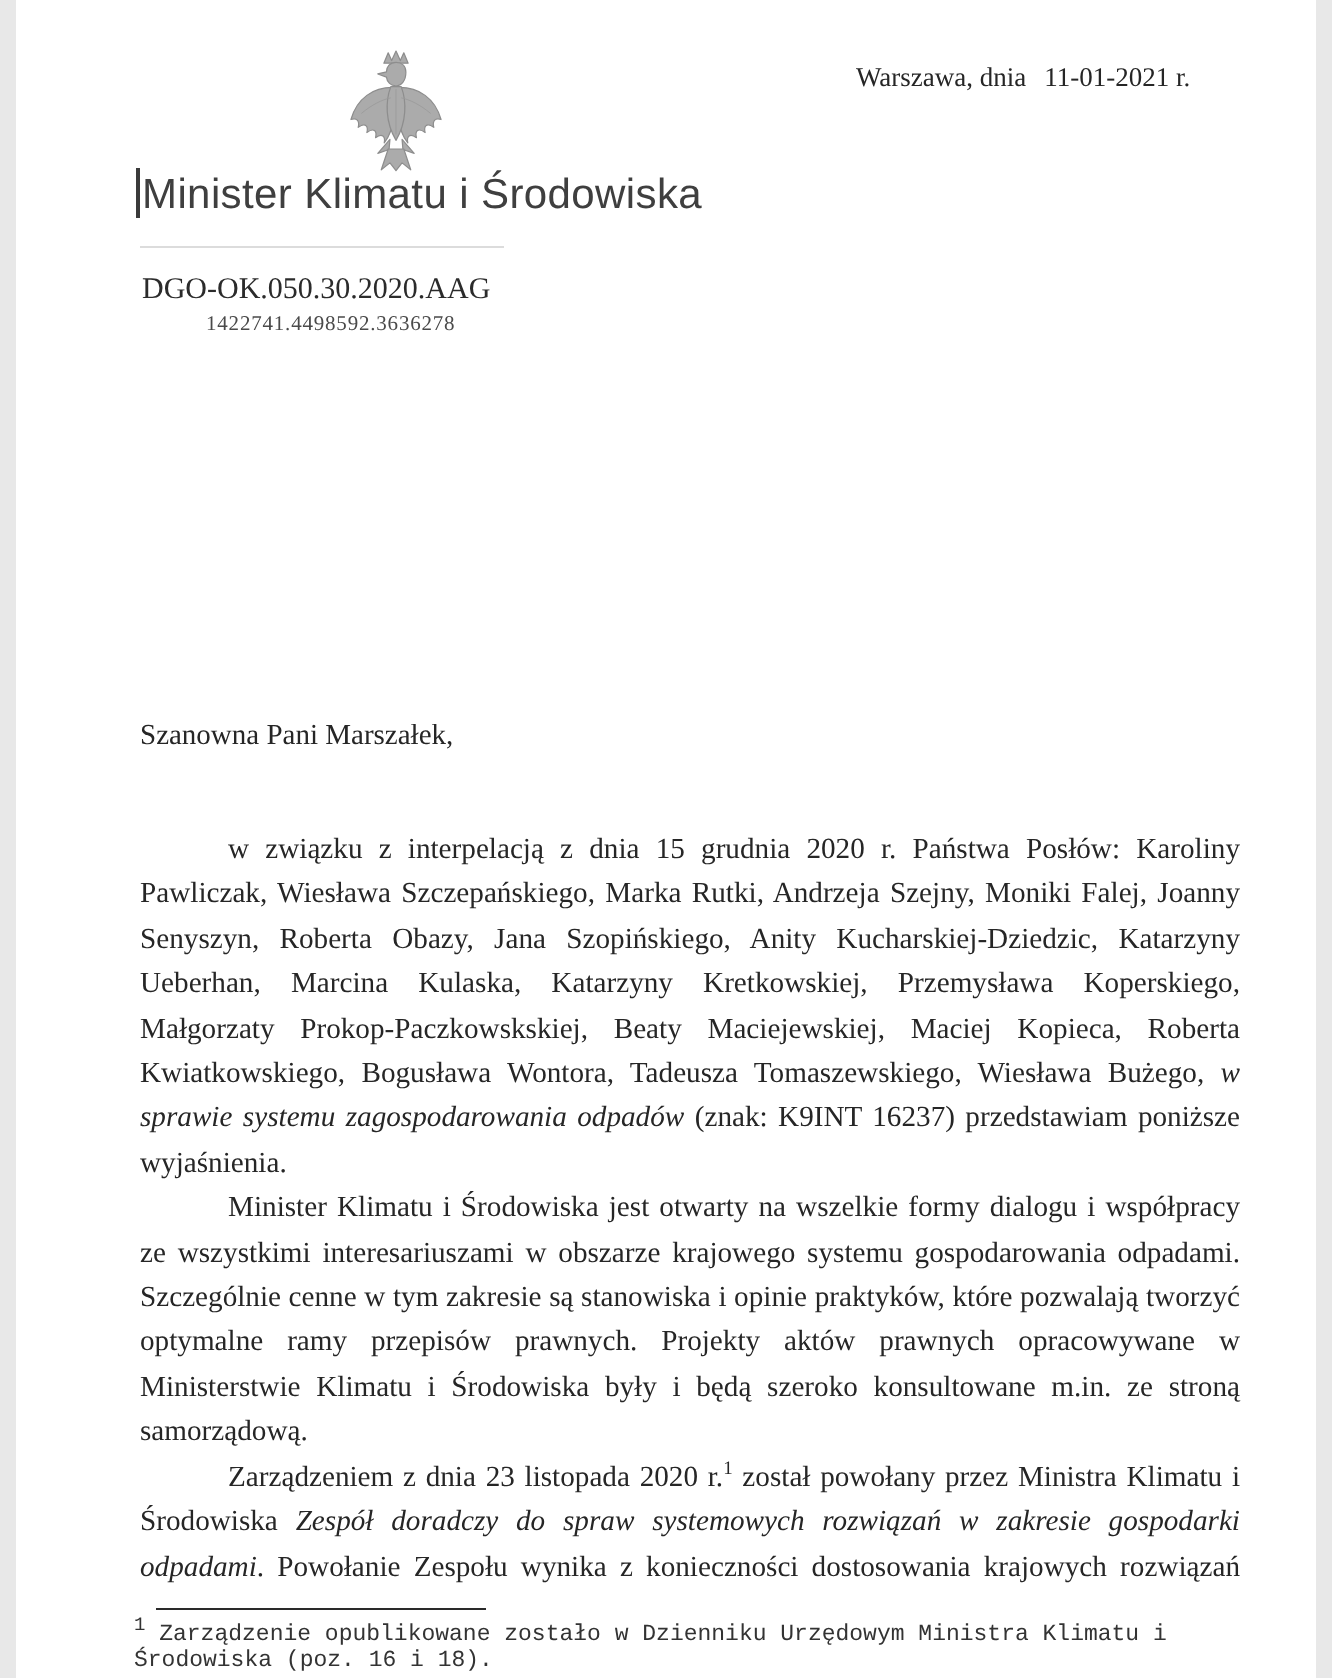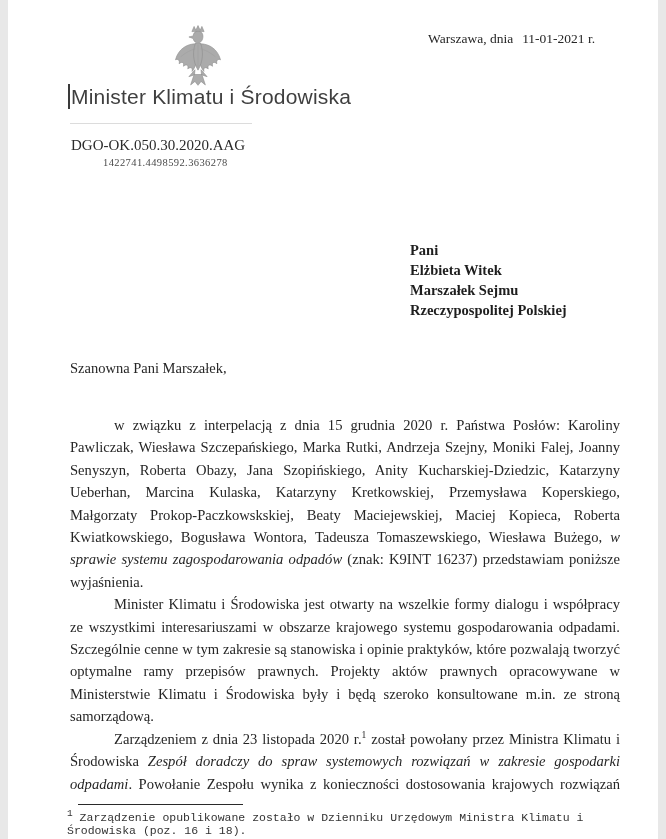--- a/index.html
+++ b/index.html
@@ -66,26 +66,20 @@
   </div>
 
   <div class="sender-title-row">
     <span class="cursor-bar"></span><span class="sender-title">Minister Klimatu i Środowiska</span>
   </div>
   <div class="title-underline"></div>
 
   <div class="ref-number">DGO-OK.050.30.2020.AAG</div>
   <div class="doc-id">1422741.4498592.3636278</div>
 
-  <div class="addressee">
-    <div>Pani</div>
-    <div>Elżbieta Witek</div>
-    <div>Marszałek Sejmu</div>
-    <div>Rzeczypospolitej Polskiej</div>
-  </div>
 
   <div class="salutation">Szanowna Pani Marszałek,</div>
 
   <div class="letter-body">
     <p><span>w związku z interpelacją z dnia 15 grudnia 2020 r. Państwa Posłów: Karoliny Pawliczak, Wiesława Szczepańskiego, Marka Rutki, Andrzeja Szejny, Moniki Falej, Joanny Senyszyn, Roberta Obazy, Jana Szopińskiego, Anity Kucharskiej-Dziedzic, Katarzyny Ueberhan, Marcina Kulaska, Katarzyny Kretkowskiej, Przemysława Koperskiego, Małgorzaty Prokop-Paczkowskskiej, Beaty Maciejewskiej, Maciej Kopieca, Roberta Kwiatkowskiego, Bogusława Wontora, Tadeusza Tomaszewskiego, Wiesława Bużego, </span><span class="it">w sprawie systemu zagospodarowania odpadów</span><span> (znak: K9INT 16237) przedstawiam poniższe wyjaśnienia.</span></p>
     <p><span>Minister Klimatu i Środowiska jest otwarty na wszelkie formy dialogu i współpracy ze wszystkimi interesariuszami w obszarze krajowego systemu gospodarowania odpadami. Szczególnie cenne w tym zakresie są stanowiska i opinie praktyków, które pozwalają tworzyć optymalne ramy przepisów prawnych. Projekty aktów prawnych opracowywane w Ministerstwie Klimatu i Środowiska były i będą szeroko konsultowane m.in. ze stroną samorządową.</span></p>
     <p class="fill-last"><span>Zarządzeniem z dnia 23 listopada 2020 r.</span><sup>1</sup><span> został powołany przez Ministra Klimatu i Środowiska </span><span class="it">Zespół doradczy do spraw systemowych rozwiązań w zakresie gospodarki odpadami</span><span>. Powołanie Zespołu wynika z konieczności dostosowania krajowych rozwiązań</span></p>
   </div>
 
   <div class="footnote-sep"></div>

